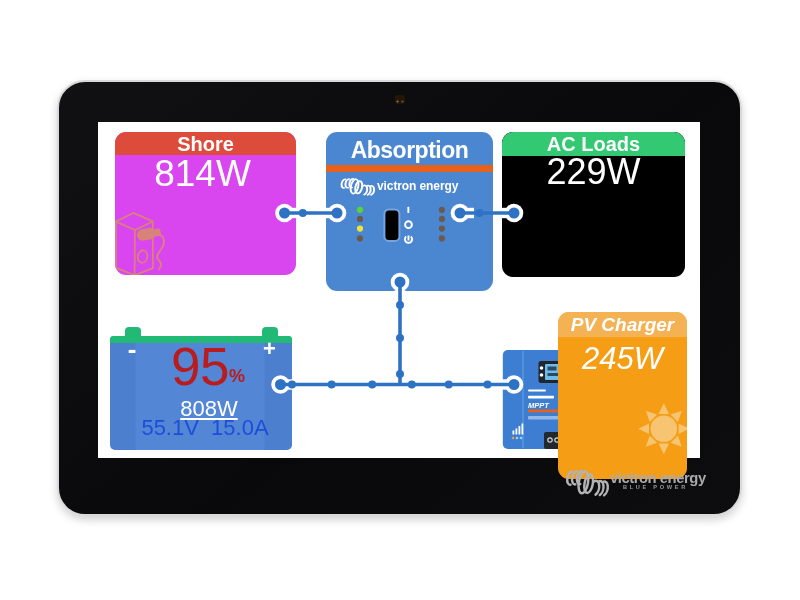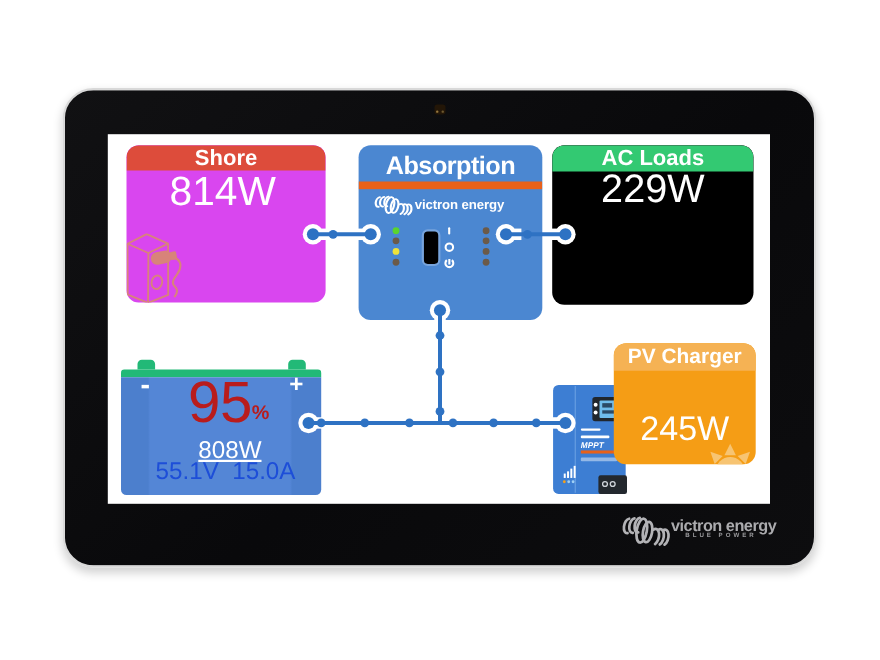--- a/index.html
+++ b/index.html
@@ -11,24 +11,24 @@
 .screen{left:98px;top:122px;width:602px;height:336px;background:#fff;}
 .box{border-radius:11px;color:#fff;overflow:hidden;}
 .hdr{position:absolute;left:0;top:0;width:100%;text-align:center;font-weight:bold;font-size:20px;border-radius:11px 11px 0 0;}
 .watt{position:absolute;left:0;width:100%;text-align:center;font-size:35px;}
 .shore{left:115px;top:132px;width:181px;height:143px;background:#d946ef;}
 .shore .hdr{height:23px;line-height:24px;background:#dd4c3b;}
 .shore .watt{top:21px;margin-left:-3px;font-size:37px;}
 .acl{left:502px;top:132px;width:183px;height:145px;background:#000000;}
 .acl .hdr{height:24px;line-height:25px;background:#33c972;}
 .acl .watt{top:19px;font-size:36px;}
-.pv{left:558px;top:312px;width:129px;height:110px;background:#f59d15;}
+.pv{left:558px;top:312px;width:129px;height:167px;background:#f59d15;font-style:italic;}
 .pv .hdr{height:25px;line-height:26px;background:#f5b254;font-size:19px;}
 .pv .watt{font-size:31px;}
-.pv .watt{top:25px;margin-top:31px;}
+.pv .watt{top:25px;}
 .absorb{left:326px;top:132px;width:147px;height:159px;background:#4b87d1;padding-left:20px;}
 .abstitle{position:absolute;left:0;top:5px;width:100%;text-align:center;font-weight:bold;font-size:23px;letter-spacing:-0.5px;}
 .stripe{position:absolute;left:0;top:33px;width:100%;height:7px;background:#e8611a;}
 
 .batgreen{left:110px;top:336px;width:182px;height:7px;background:#22b977;border-radius:3px 3px 0 0;}
 .batbody{left:110px;top:343px;width:182px;height:107px;border-radius:0 0 5px 5px;color:#fff;
   background:linear-gradient(90deg,#4c7fcd 0%,#4c7fcd 13.5%,#5486d6 14.5%,#5486d6 84.5%,#4c7fcd 85.5%,#4c7fcd 100%);}
 .term{top:327px;width:16px;height:9px;background:#22b977;border-radius:4px 4px 0 0;}
 .minus{left:124px;top:334px;width:16px;text-align:center;font-size:26px;font-weight:bold;color:#fff;}
 .plus{left:261px;top:336px;width:17px;text-align:center;font-size:22px;font-weight:bold;color:#fff;}

